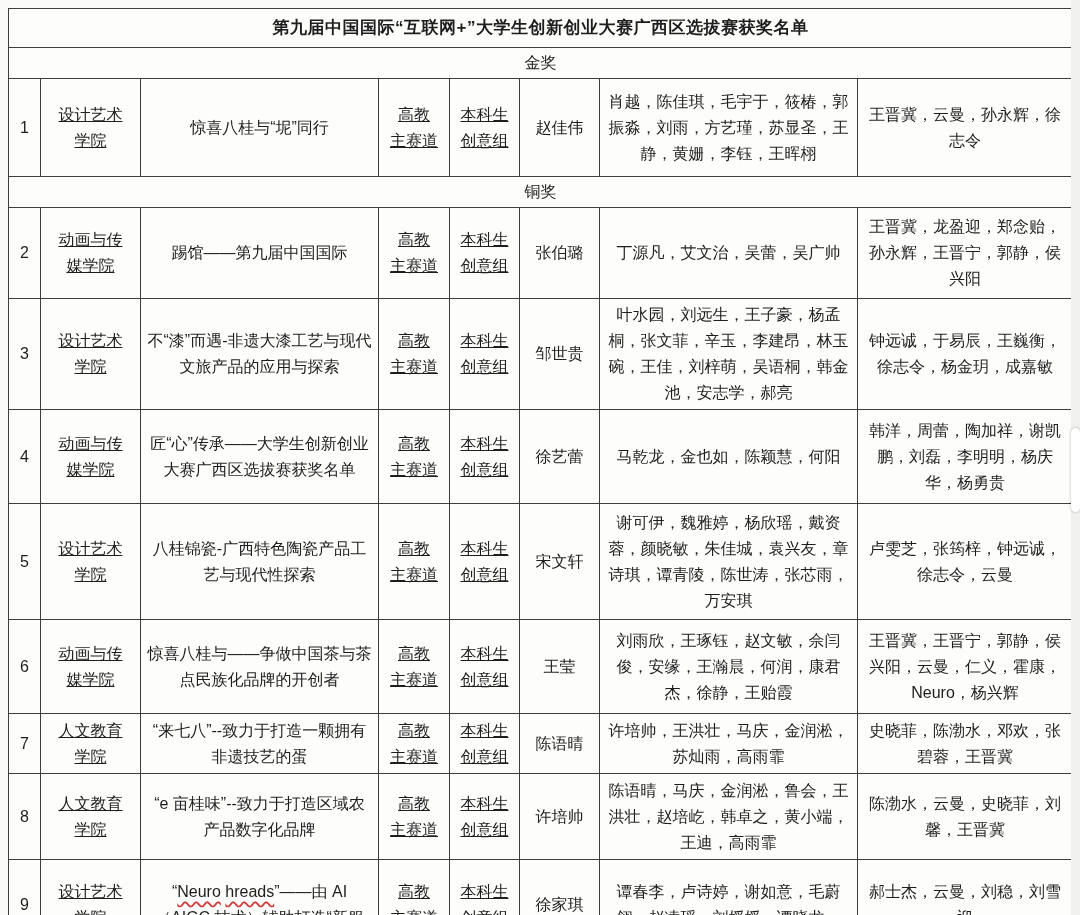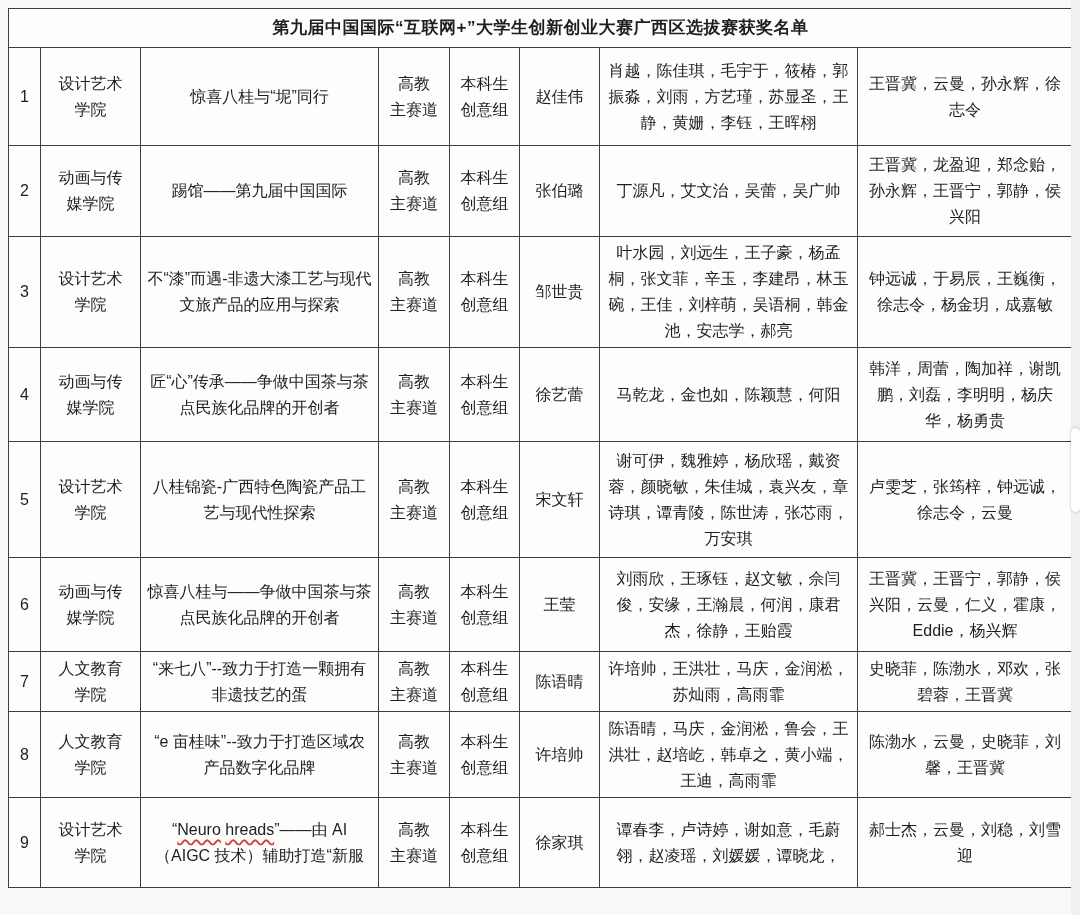--- a/index.html
+++ b/index.html
@@ -40,21 +40,21 @@
     font-size: 17px;
     font-weight: bold;
     letter-spacing: 0.5px;
     margin-left: 12px;
   }
   td.section-header {
     height: 23px;
     font-size: 17px;
     font-weight: bold;
   }
-  .pre { white-space: pre-line; }
+  .pre { white-space: pre-line; text-decoration: underline; }
   .misspell {
     text-decoration: underline;
     text-decoration-style: wavy;
     text-decoration-color: #d24040;
     text-decoration-thickness: 1.5px;
     text-underline-offset: 4px;
   }
   .scroll-track {
     position: absolute;
     right: 0;
@@ -86,32 +86,38 @@
       <col style="width:71px">
         <col style="width:70px">
         <col style="width:80px">
       <col style="width:258px">
         <col style="width:215px">
     </colgroup>
     <tbody>
       <tr class="title-row">
         <td colspan="8">第九届中国国际“互联网+”大学生创新创业大赛广西区选拔赛获奖名单</td>
       </tr>
+    <tr>
+    <td colspan="8" class="section-header">金奖</td>
+  </tr>
         <tr style="height: 98px;">
     <td>1</td>
     <td class="pre">设计艺术
 学院</td>
     <td>惊喜八桂与“坭”同行</td>
     <td class="pre">高教
 主赛道</td>
     <td class="pre">本科生
 创意组</td>
     <td>赵佳伟</td>
     <td>肖越，陈佳琪，毛宇于，筱椿，郭振淼，刘雨，方艺瑾，苏显圣，王静，黄姗，李钰，王晖栩</td>
     <td>王晋冀，云曼，孙永辉，徐志令</td>
+  </tr>
+        <tr>
+    <td colspan="8" class="section-header">铜奖</td>
   </tr>
         <tr style="height: 91px;">
     <td>2</td>
     <td class="pre">动画与传
 媒学院</td>
     <td>踢馆——第九届中国国际</td>
     <td class="pre">高教
 主赛道</td>
     <td class="pre">本科生
 创意组</td>
@@ -129,21 +135,21 @@
     <td class="pre">本科生
 创意组</td>
     <td>邹世贵</td>
     <td>叶水园，刘远生，王子豪，杨孟桐，张文菲，辛玉，李建昂，林玉碗，王佳，刘梓萌，吴语桐，韩金池，安志学，郝亮</td>
     <td>钟远诚，于易辰，王巍衡，徐志令，杨金玥，成嘉敏</td>
   </tr>
         <tr style="height: 94px;">
     <td>4</td>
     <td class="pre">动画与传
 媒学院</td>
-    <td>匠“心”传承——争做中国茶与茶点民族化品牌的开创者</td>
+    <td>匠“心”传承——大学生创新创业大赛广西区选拔赛获奖名单</td>
     <td class="pre">高教
 主赛道</td>
     <td class="pre">本科生
 创意组</td>
     <td>徐艺蕾</td>
     <td>马乾龙，金也如，陈颖慧，何阳</td>
     <td>韩洋，周蕾，陶加祥，谢凯鹏，刘磊，李明明，杨庆华，杨勇贵</td>
   </tr>
         <tr style="height: 116px;">
     <td>5</td>
@@ -162,21 +168,21 @@
     <td>6</td>
     <td class="pre">动画与传
 媒学院</td>
     <td>惊喜八桂与——争做中国茶与茶点民族化品牌的开创者</td>
     <td class="pre">高教
 主赛道</td>
     <td class="pre">本科生
 创意组</td>
     <td>王莹</td>
     <td>刘雨欣，王琢钰，赵文敏，佘闫俊，安缘，王瀚晨，何润，康君杰，徐静，王贻霞</td>
-    <td>王晋冀，王晋宁，郭静，侯兴阳，云曼，仁义，霍康，Eddie，杨兴辉</td>
+    <td>王晋冀，王晋宁，郭静，侯兴阳，云曼，仁义，霍康，Neuro，杨兴辉</td>
   </tr>
         <tr style="height: 60px;">
     <td>7</td>
     <td class="pre">人文教育
 学院</td>
     <td>“来七八”--致力于打造一颗拥有非遗技艺的蛋</td>
     <td class="pre">高教
 主赛道</td>
     <td class="pre">本科生
 创意组</td>

